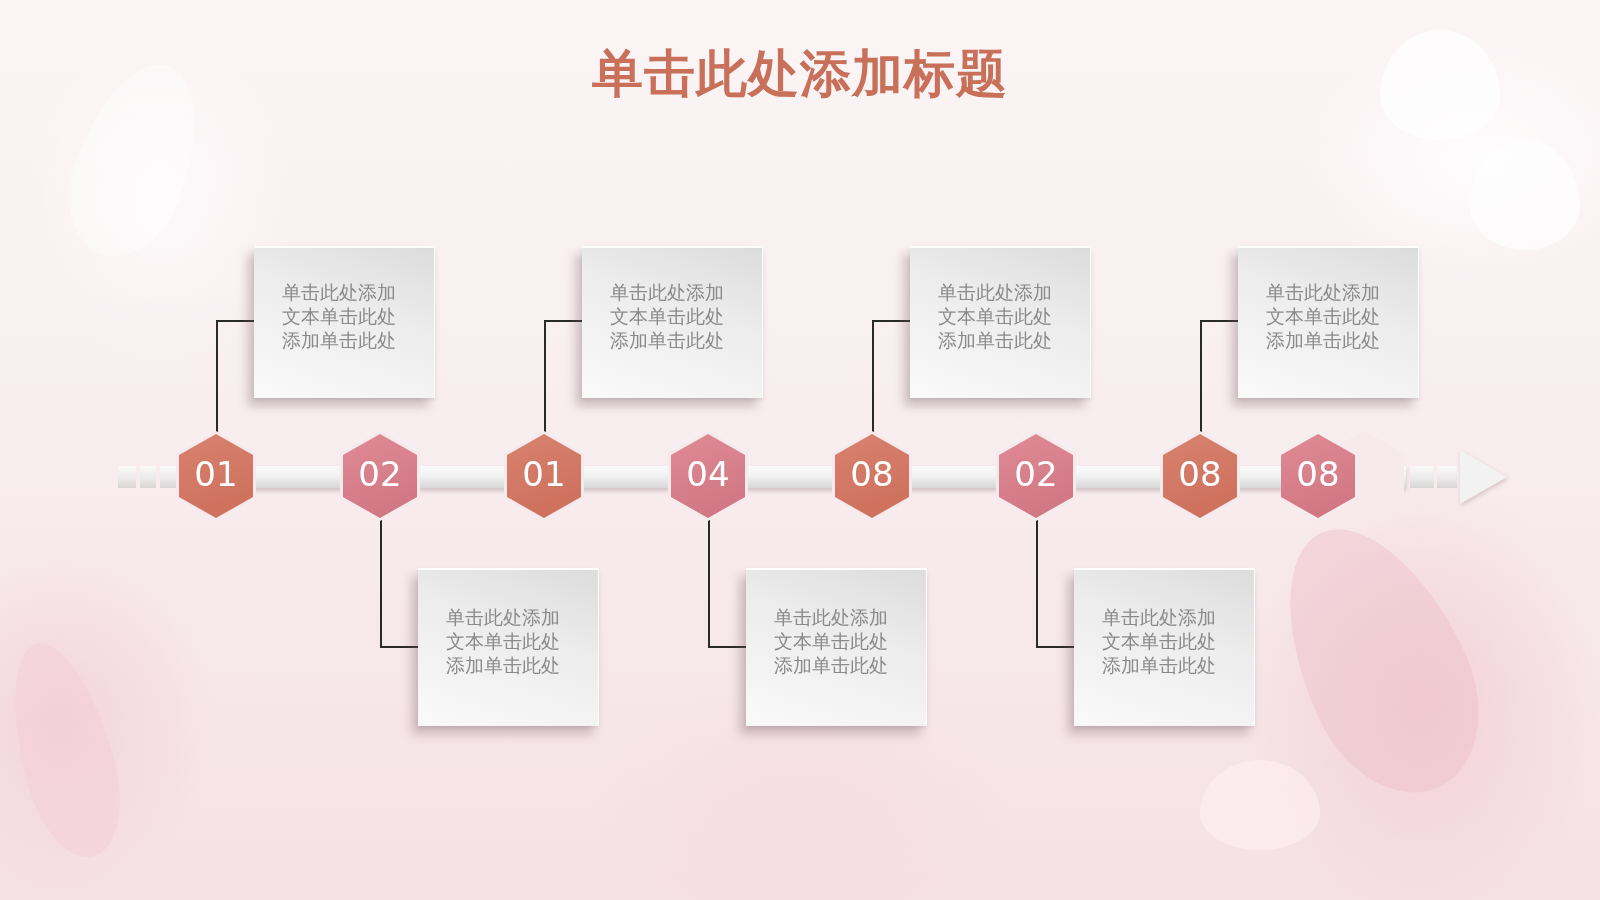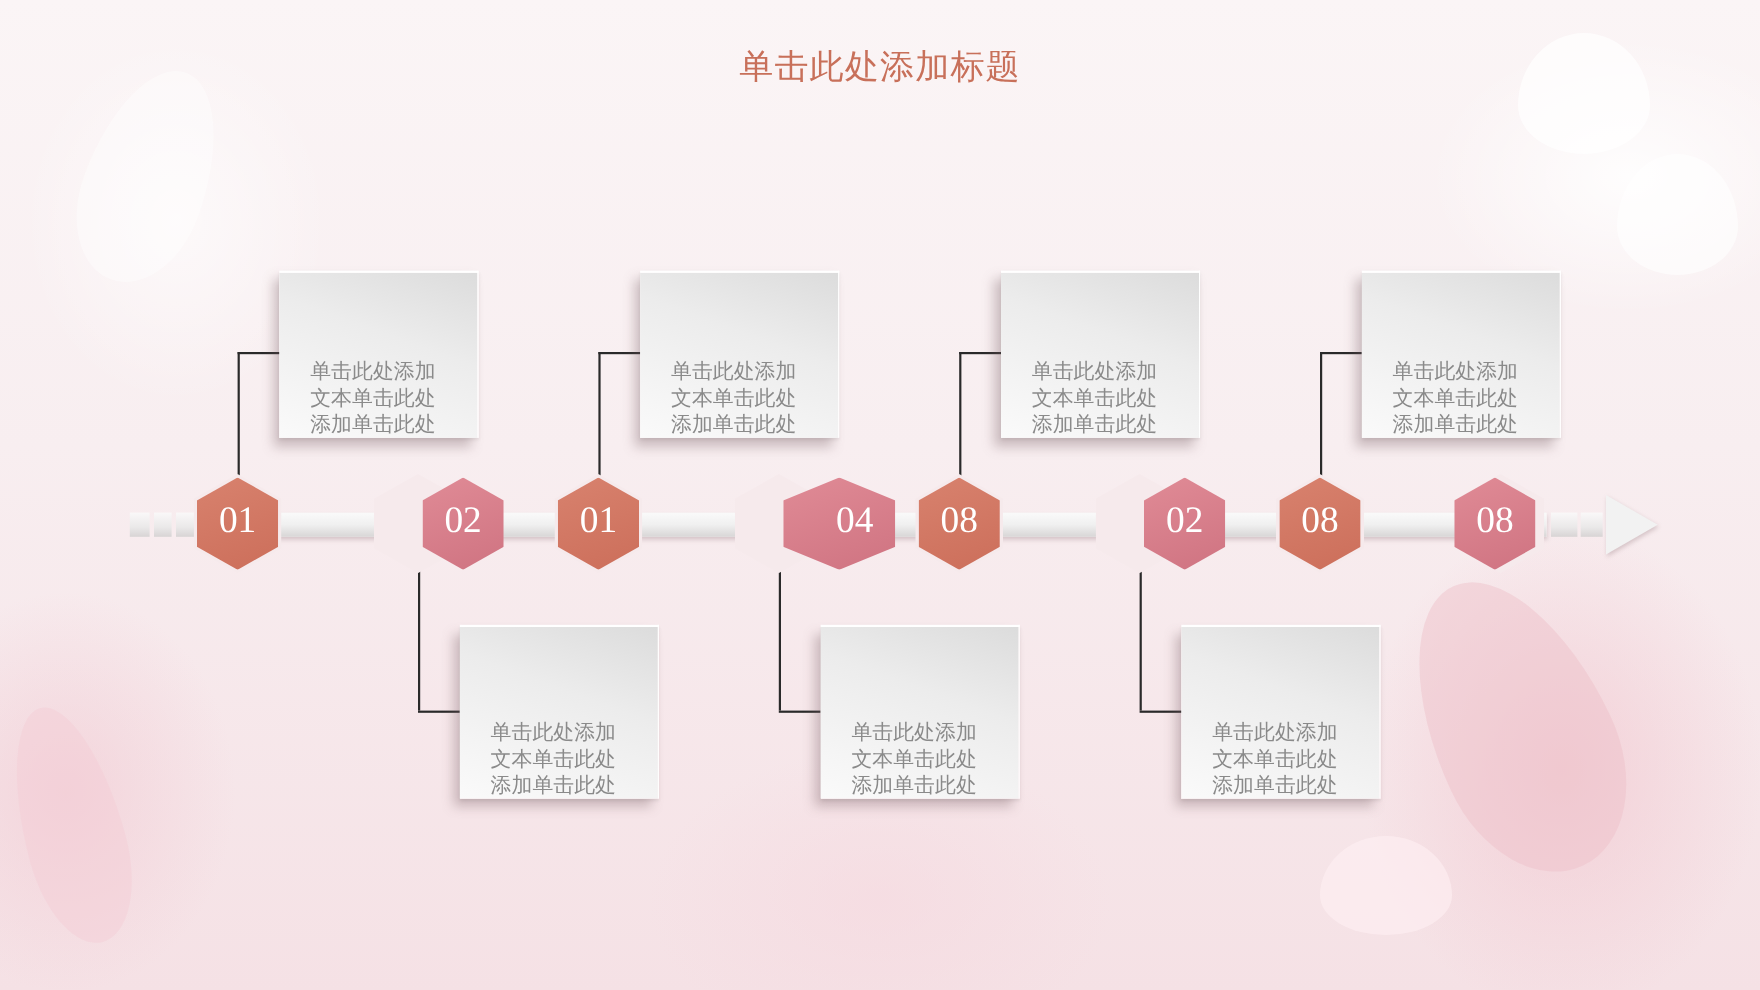--- a/index.html
+++ b/index.html
@@ -14,21 +14,21 @@
       radial-gradient(ellipse 260px 180px at 1480px 160px, rgba(255,255,255,0.85), rgba(255,255,255,0) 70%),
       radial-gradient(ellipse 200px 240px at 160px 200px, rgba(255,255,255,0.6), rgba(255,255,255,0) 70%),
       radial-gradient(ellipse 260px 320px at 1420px 700px, rgba(240,190,200,0.55), rgba(240,190,200,0) 70%),
       radial-gradient(ellipse 220px 260px at 60px 720px, rgba(240,195,205,0.5), rgba(240,195,205,0) 70%),
       radial-gradient(ellipse 300px 200px at 800px 820px, rgba(245,215,222,0.5), rgba(245,215,222,0) 70%),
       linear-gradient(180deg, #fbf5f6 0%, #f8eef0 45%, #f5e1e5 100%);
   }
   .petal { position: absolute; border-radius: 50% 50% 50% 50% / 60% 60% 40% 40%; }
   .title {
     position: absolute; left: 0; right: 0; top: 40px; text-align: center;
-    font-size: 31px; color: #c8705a; letter-spacing: 1px; font-weight: normal;
+    font-size: 51px; color: #c8705a; letter-spacing: 1px; font-weight: bold;
   }
   .bar {
     position: absolute; left: 118px; top: 466px; width: 1342px; height: 22px;
     background: linear-gradient(180deg, #fafafa 0%, #f0f0f0 50%, #d8d6d6 100%);
     box-shadow: 0 3px 4px rgba(150,120,125,0.35);
   }
   .bar-seg {
     position: absolute; top: 466px; height: 22px;
     background: linear-gradient(180deg, #fafafa 0%, #e8e8e8 60%, #d2d0d0 100%);
     opacity: 0.85;
@@ -44,28 +44,28 @@
     clip-path: polygon(50% 0%, 100% 25%, 100% 75%, 50% 100%, 0% 75%, 0% 25%);
     display: flex; align-items: center; justify-content: center;
     color: #ffffff; font-size: 34px;
   }
   .hex-wrap {
     position: absolute; width: 80px; height: 90px; top: 431px;
     clip-path: polygon(50% 0%, 100% 25%, 100% 75%, 50% 100%, 0% 75%, 0% 25%);
     background: #f6eaec;
   }
   .hex.odd { background: linear-gradient(160deg, #d8826e 0%, #cc6e5a 100%); }
-  .hex.even { background: linear-gradient(160deg, #e08b96 0%, #cf7381 100%); margin-left: 41px; }
-  .hex-num { position: relative; top: -2px; font-family: Liberation Serif, serif; }
+  .hex.even { background: linear-gradient(160deg, #e08b96 0%, #cf7381 100%); }
+  .hex-num { position: relative; top: -2px; }
   .card {
     position: absolute; width: 180px; height: 150px;
     background: linear-gradient(200deg, #dcdcdc 0%, #ececec 40%, #fafafa 100%);
     border-top: 2px solid #ffffff; border-right: 1px solid #ffffff;
     box-shadow: -6px 8px 10px rgba(120,95,100,0.35), 0 2px 3px rgba(0,0,0,0.08);
-    display: flex; align-items: flex-end; justify-content: center;
+    display: flex; align-items: center; justify-content: center;
   }
   .card-text {
     color: #8a8a8a; font-size: 19px; line-height: 24px; text-align: left;
     width: 124px; margin-top: -14px;
   }
   .card-text span { display: block; white-space: nowrap; }
   .vline { position: absolute; width: 1.5px; background: #2a2a2a; }
   .hline { position: absolute; height: 1.5px; background: #2a2a2a; }
 </style>
 </head>
@@ -115,21 +115,21 @@
 <div class="hex even" style="left:343px;">
     <span class="hex-num">02</span>
   </div>
 
 <div class="hex-wrap" style="left:504px;"></div>
 <div class="hex odd" style="left:507px;">
     <span class="hex-num">01</span>
   </div>
 
 <div class="hex-wrap" style="left:668px;"></div>
-<div class="hex even" style="left:671px;padding-left:28px;">
+<div class="hex even" style="left:671px;">
     <span class="hex-num">04</span>
   </div>
 
 <div class="hex-wrap" style="left:832px;"></div>
 <div class="hex odd" style="left:835px;">
     <span class="hex-num">08</span>
   </div>
 
 <div class="hex-wrap" style="left:996px;"></div>
 <div class="hex even" style="left:999px;">

